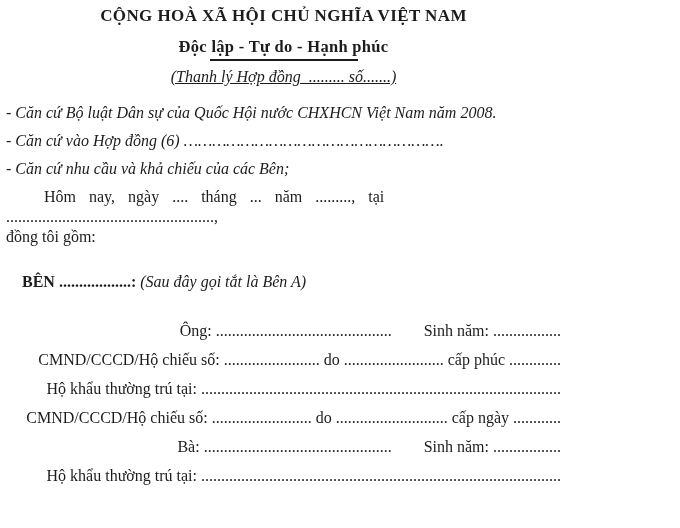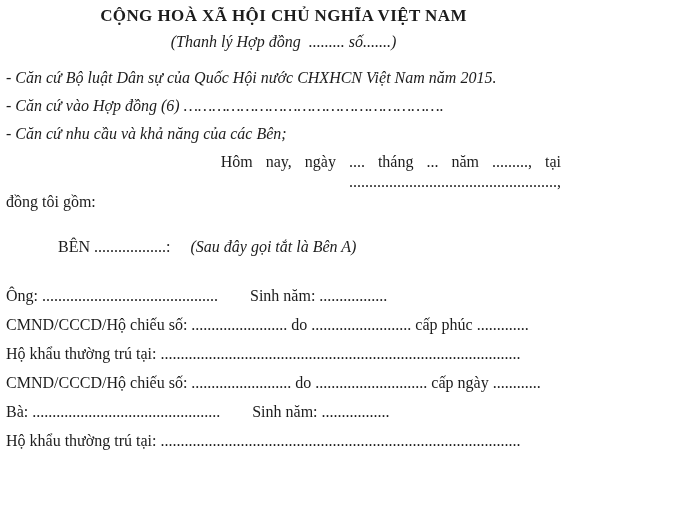--- a/index.html
+++ b/index.html
@@ -23,49 +23,53 @@
     text-align:center;font-weight:bold;font-size:16.5px;
     letter-spacing:0.3px;line-height:20px;
   }
   .motto-rule{width:148px;height:2px;background:#1c1c1c;margin:2px auto 0;}
   .doc-title{
     text-align:center;font-weight:bold;font-size:17px;
     letter-spacing:0.2px;line-height:20px;margin-top:56px;
   }
   .doc-subtitle{
     text-align:center;font-style:italic;line-height:20px;
-    margin-top:6px;white-space:pre-wrap;
+    margin-top:6px;white-space:pre-wrap;text-decoration:underline;
   }
   .recitals{margin-top:16px;}
   .recital{
     font-style:italic;line-height:20px;margin-bottom:8px;white-space:pre-wrap;
   }
   .line{line-height:20px;white-space:pre-wrap;}
   .justified{word-spacing:9px;}
-  .indent{text-indent:38px;text-align:right;}
+  .indent{text-indent:38px;}
   .party-heading{margin-top:5px;line-height:20px;white-space:pre-wrap;}
-  .bold{font-weight:normal;margin-left:36px;}
-  .italic{font-style:italic;margin-left:16px;}
-  .field{margin-top:9px;}
+  .bold{font-weight:bold;}
+  .italic{font-style:italic;}
+  .field{margin-top:9px;text-align:right;}
 </style>
 </head>
 <body>
 
 <div class="page">
 
   <div class="h-national">CỘNG HOÀ XÃ HỘI CHỦ NGHĨA VIỆT NAM</div>
 
+  <div class="motto-block">
+    <div class="h-motto">Độc lập - Tự do - Hạnh phúc</div>
+    <div class="motto-rule"></div>
+  </div>
 
 
   <div class="doc-subtitle">(Thanh lý Hợp đồng  ......... số.......)</div>
 
   <div class="recitals">
-    <div class="recital">- Căn cứ Bộ luật Dân sự của Quốc Hội nước CHXHCN Việt Nam năm 2015.</div>
+    <div class="recital">- Căn cứ Bộ luật Dân sự của Quốc Hội nước CHXHCN Việt Nam năm 2008.</div>
     <div class="recital">- Căn cứ vào Hợp đồng (6) ……………………………………………….</div>
-    <div class="recital">- Căn cứ nhu cầu và khả năng của các Bên;</div>
+    <div class="recital">- Căn cứ nhu cầu và khả chiếu của các Bên;</div>
   </div>
 
   <div class="opening">
     <div class="line justified indent">Hôm nay, ngày .... tháng ... năm ........., tại ....................................................,</div>
     <div class="line">đồng tôi gồm:</div>
   </div>
 
   <div class="party-heading">
     <span class="bold">BÊN ..................:</span><span class="italic"> (Sau đây gọi tắt là Bên A)</span>
   </div>

